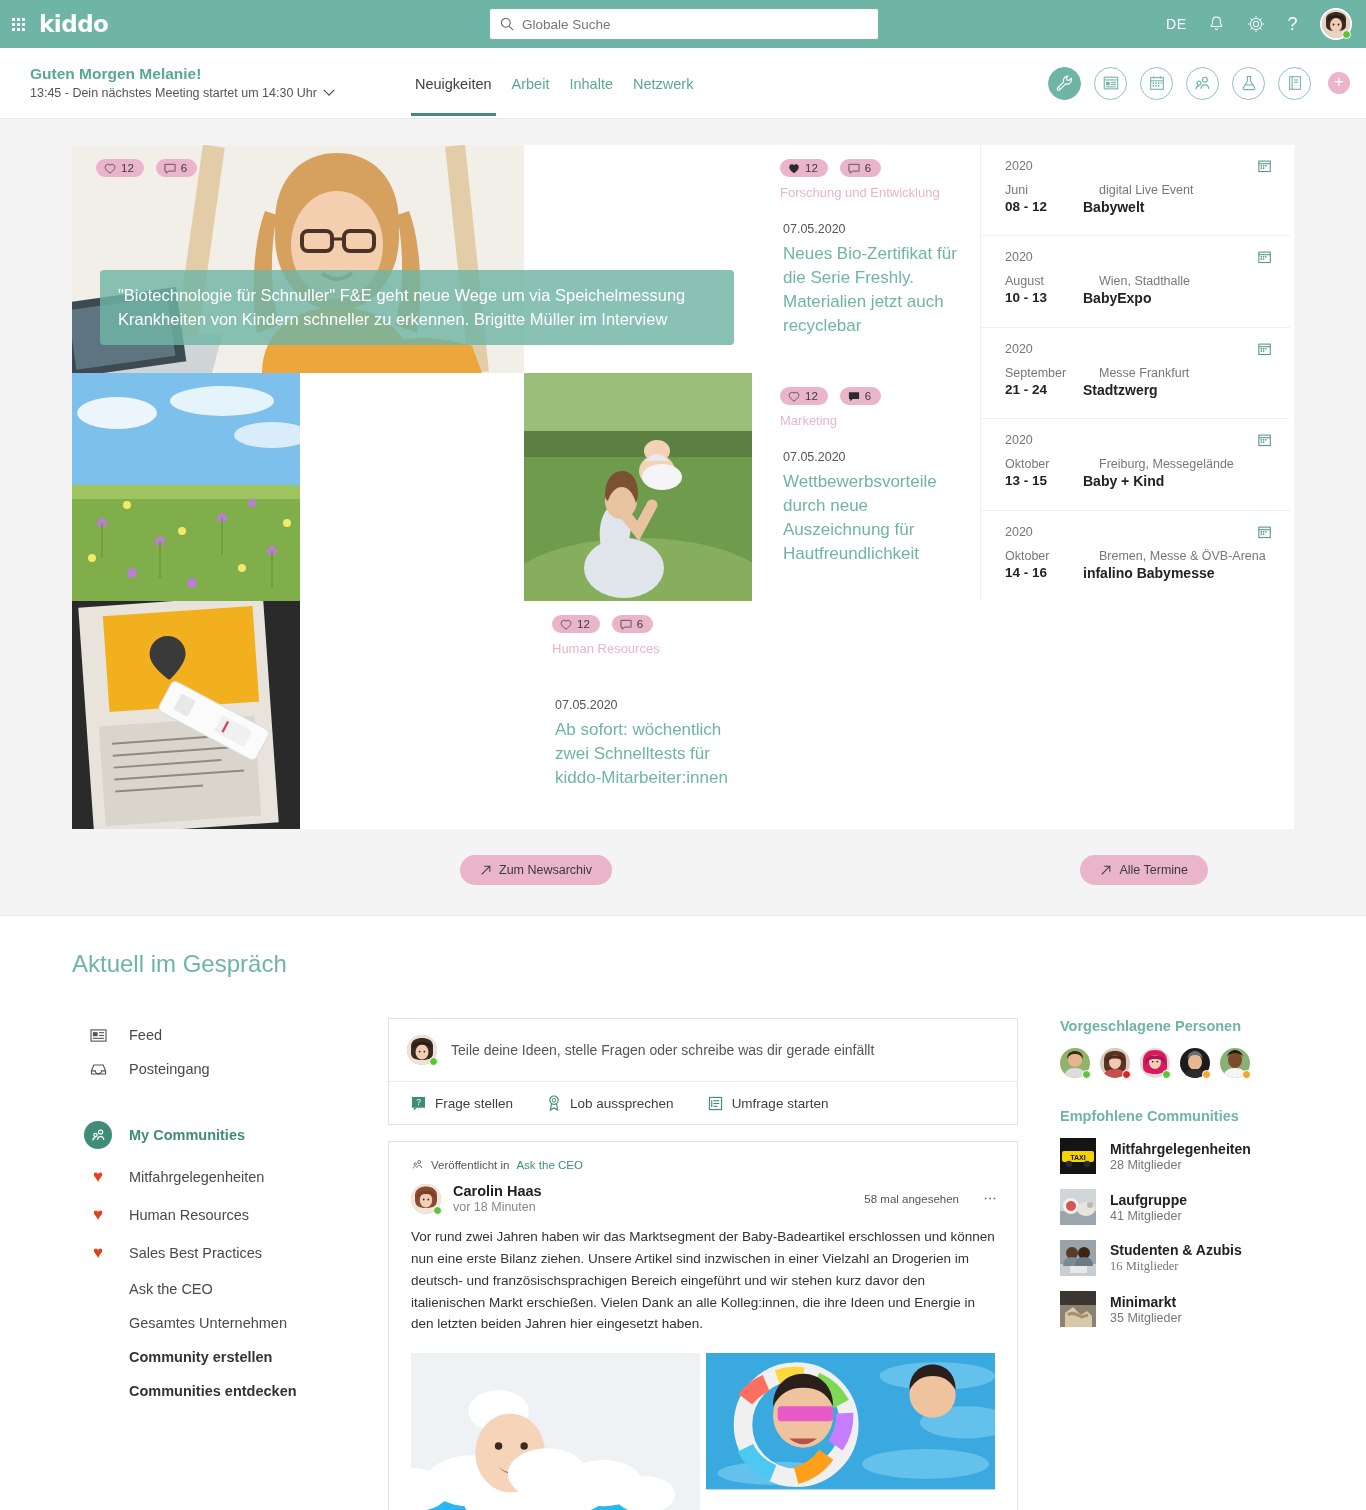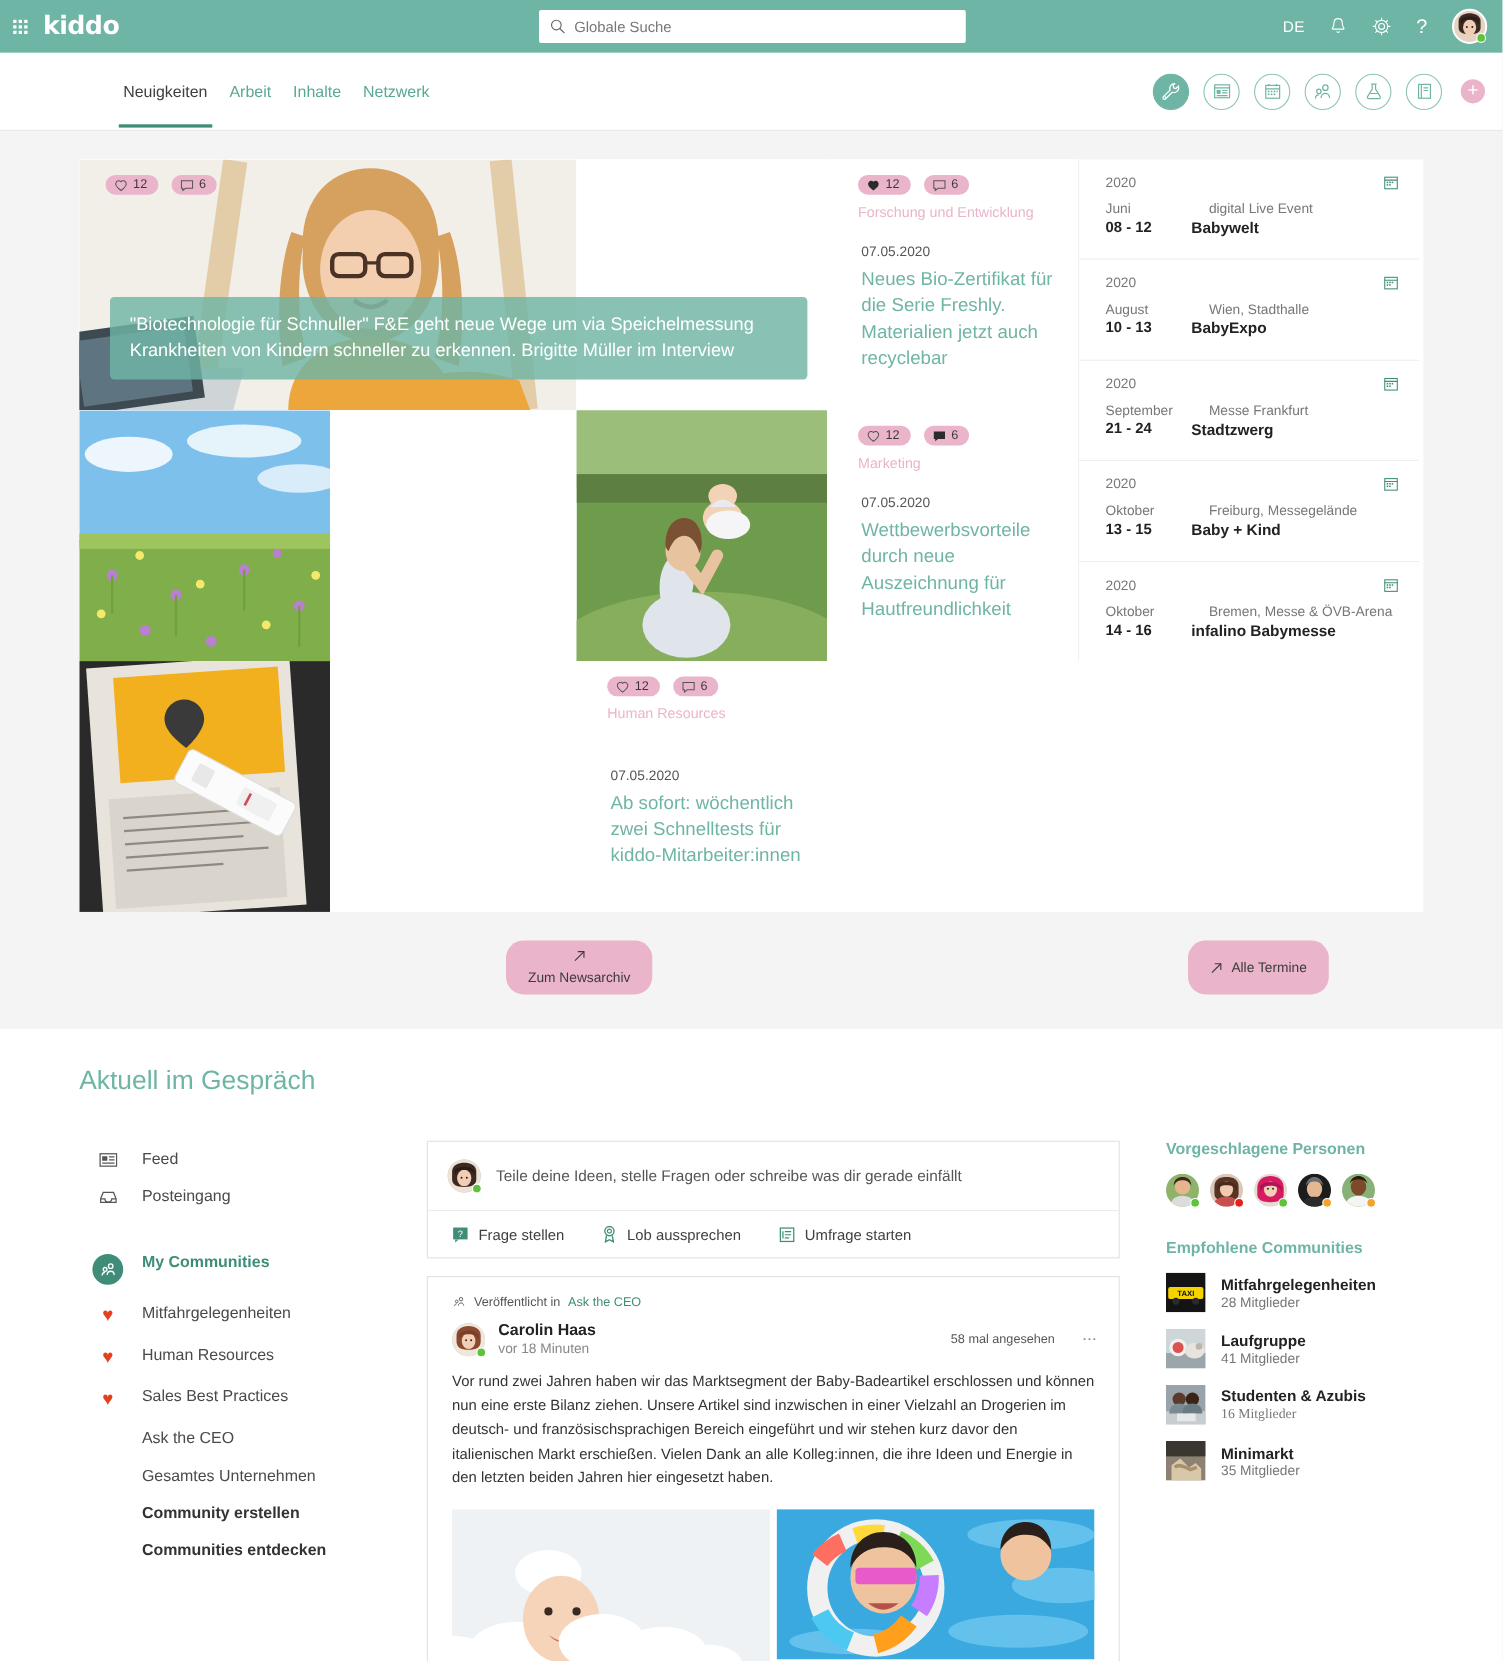--- a/index.html
+++ b/index.html
@@ -160,28 +160,28 @@
   .ev .loc { color: #777; font-size: 12.5px; margin-left: 16px; }
   .ev .nm { color: #222; font-size: 14px; font-weight: bold; margin-top: 2px; }
   .ev .calic { position: absolute; top: 14px; right: 18px; cursor: pointer; }
 
   .btnrow { display: flex; justify-content: space-between; margin-top: 26px; }
   .pinkbtn {
     background: #eab4cb; color: #3b3b3b; border-radius: 16px;
     font-size: 12.5px; padding: 8px 20px; display: inline-flex; align-items: center;
     gap: 7px; border: none; cursor: pointer; font-family: "Liberation Sans", sans-serif;
   }
-  .btnrow .sp1 { margin-left: 388px; flex-direction: column; }
+  .btnrow .sp1 { margin-left: 388px; }
   .btnrow .sp2 { margin-right: 86px; }
 
   
   .section-talk { background: #fff; padding: 34px 0 0; border-top: 1px solid #ececec; }
   .talk-grid { display: grid; grid-template-columns: 316px 630px 276px; gap: 0; margin-top: 14px; }
 
-  .side-item { display: flex; gap: 17px; padding: 9px 0 9px 12px; cursor: pointer; }
+  .side-item { display: flex; align-items: center; gap: 17px; padding: 9px 0 9px 12px; cursor: pointer; }
   .side-item .lbl { color: #4a4a4a; font-size: 14.5px; }
   .side-item.bold .lbl { font-weight: bold; color: #333; }
   .side-item.active .lbl { color: #3f8d79; font-weight: bold; }
   .side-gap { height: 26px; }
   .circ-ic {
     width: 28px; height: 28px; border-radius: 50%; background: #3f8d79;
     display: flex; align-items: center; justify-content: center; flex: 0 0 28px;
   }
   .heart { color: #e2401f; font-size: 17px; width:28px; text-align:center; flex:0 0 28px; }
   .blank-ic { width: 28px; flex: 0 0 28px; }
@@ -275,20 +275,27 @@
             <circle cx="11.5" cy="14.5" r="0.9" fill="#2b1c15"></circle>
             <circle cx="16.5" cy="14.5" r="0.9" fill="#2b1c15"></circle>
           </svg>
       </span>
       <span class="dot-status dot-green"></span>
     </span>
   </div>
 </div>
 
 <div class="subbar">
+  <div class="greet">
+    <div class="hi">Guten Morgen Melanie!</div>
+    <div class="meet">
+      <span>13:45 - Dein nächstes Meeting startet um 14:30 Uhr</span>
+      <span class="chev"></span>
+    </div>
+  </div>
 
   <div class="mainnav">
     <a class="active">Neuigkeiten</a>
     <a>Arbeit</a>
     <a>Inhalte</a>
     <a>Netzwerk</a>
   </div>
 
   <div class="toolicons">
     <div class="tcircle filled">

